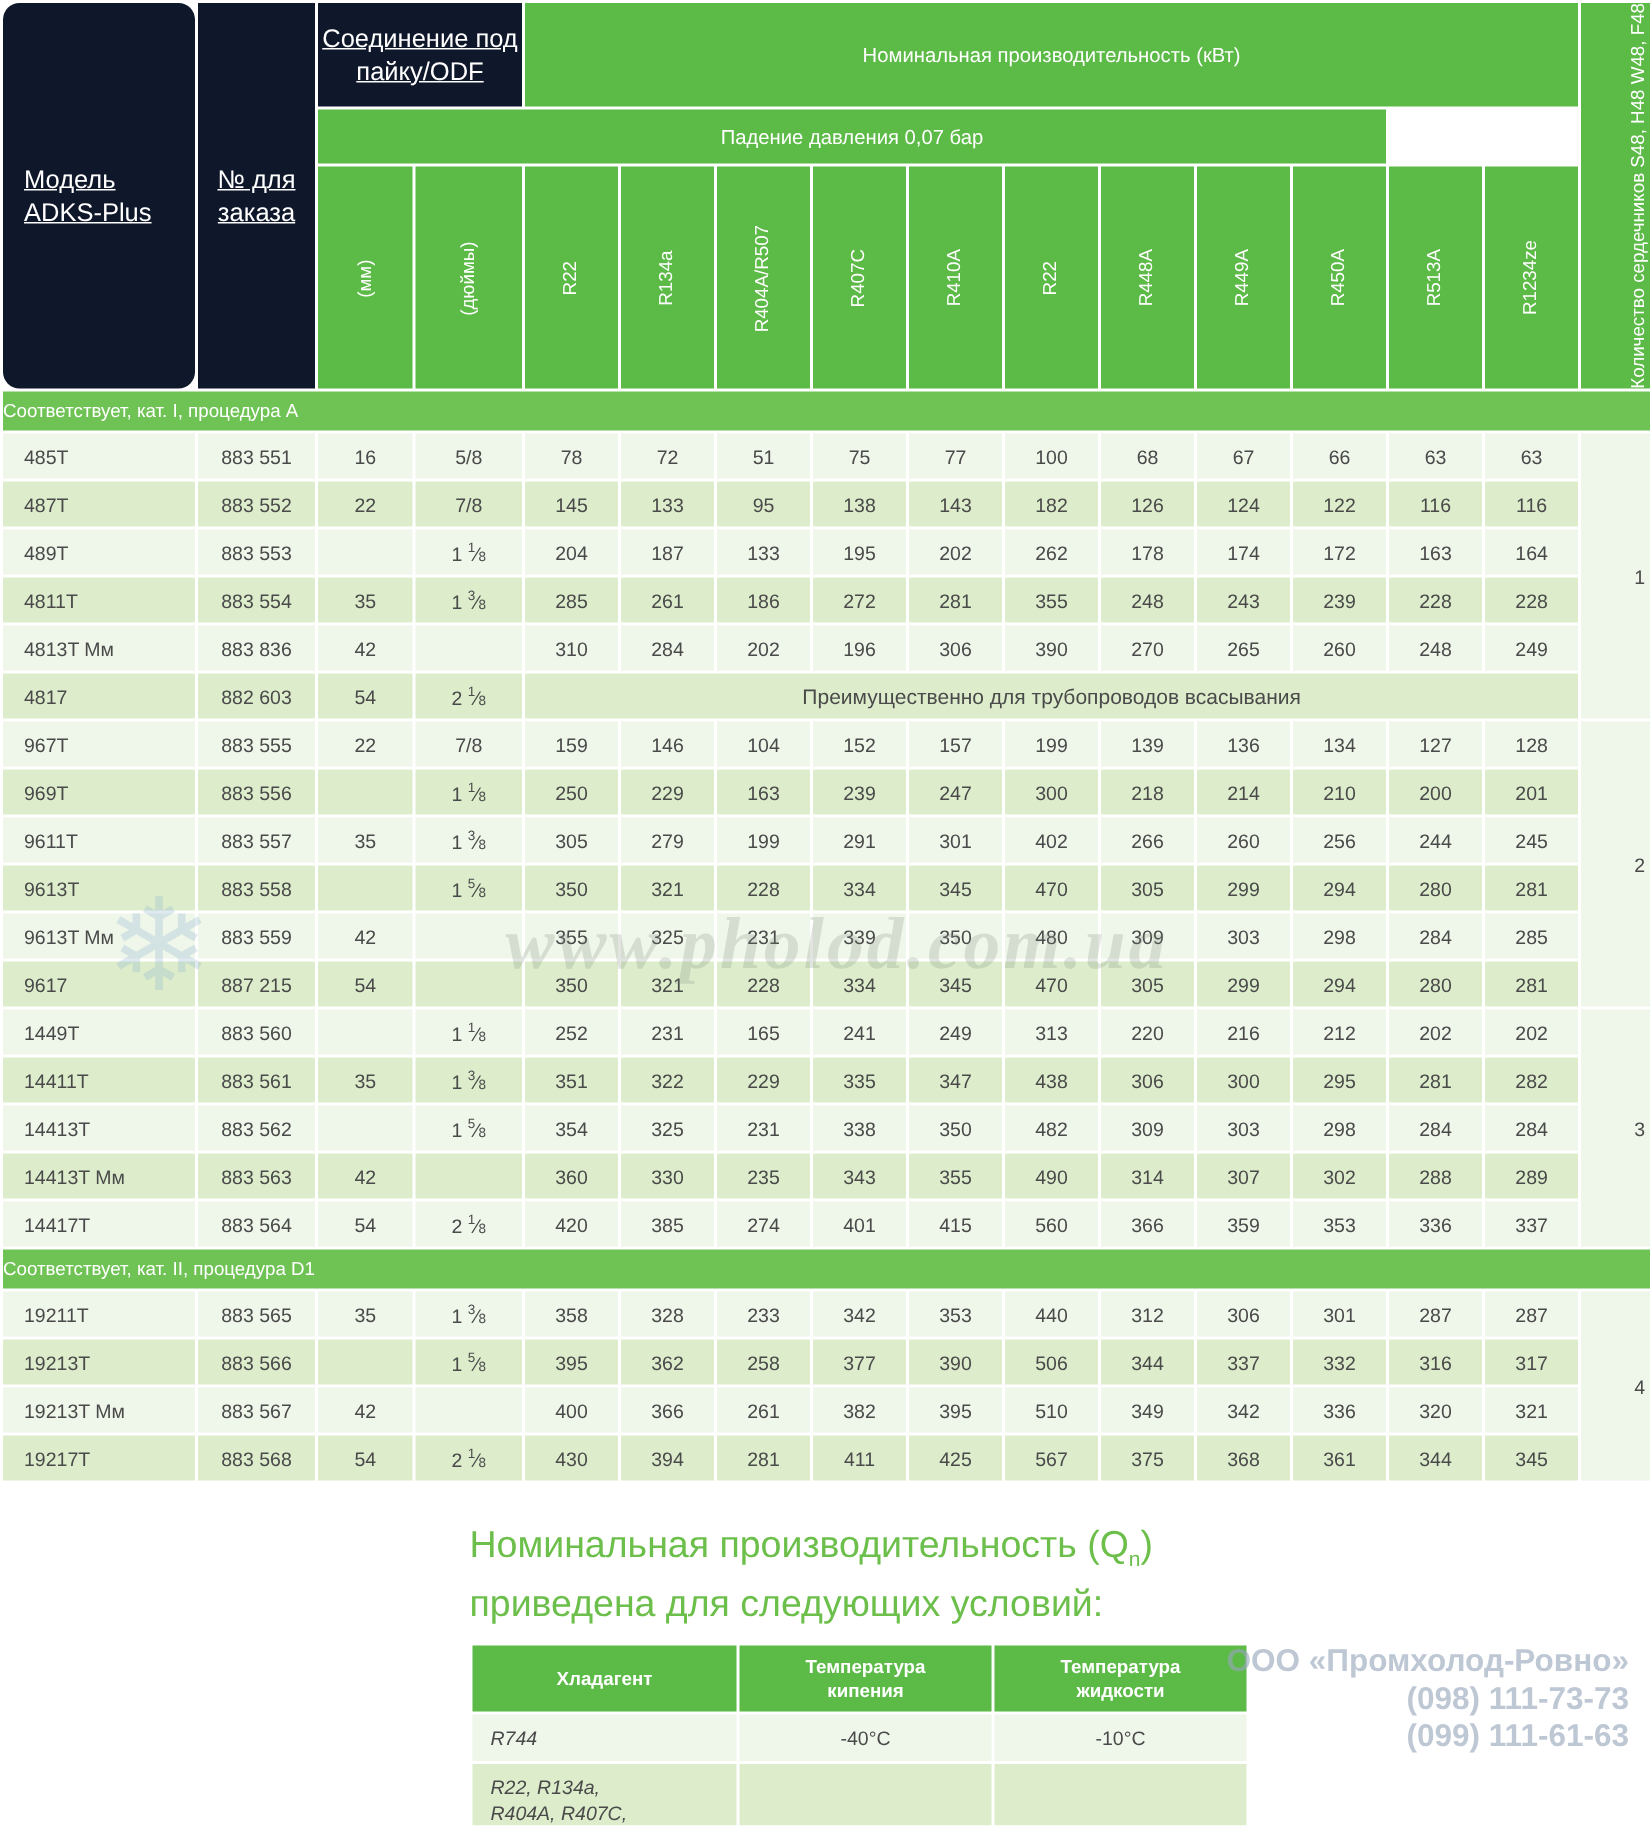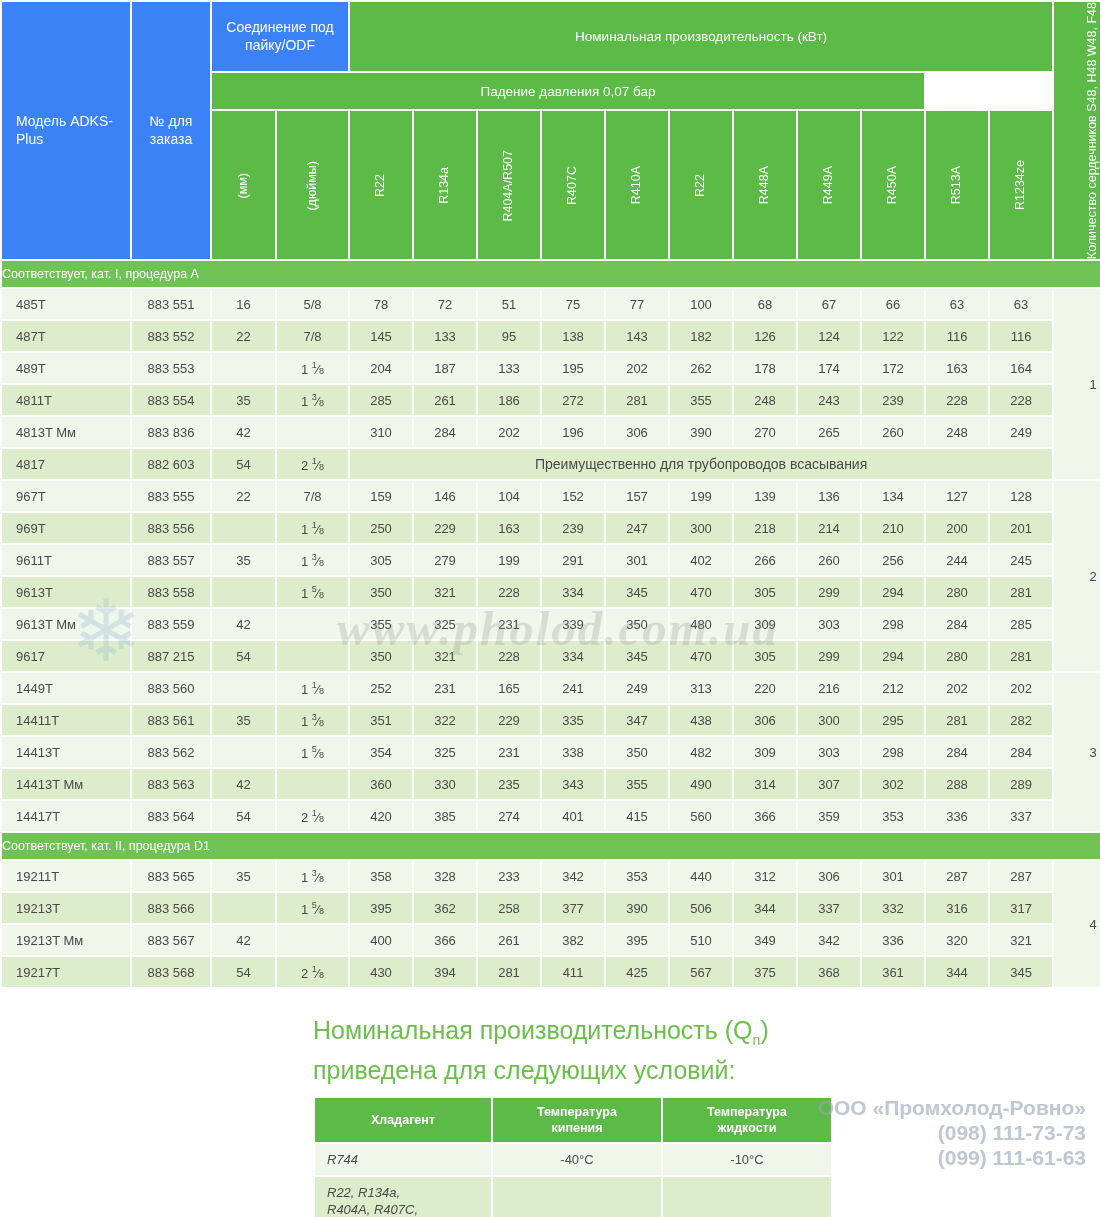--- a/index.html
+++ b/index.html
@@ -63,29 +63,30 @@
     table-layout: fixed;
     margin: 0;
   }
   table.main td, table.main th {
     padding: 0;
     margin: 0;
     font-weight: normal;
   }
 
   .hd {
-    background: #3b82f6;
+    background: #0f172a;
     color: #ffffff;
     font-weight: bold;
-    font-size: 14px;
+    font-size: 17px;
     text-align: center;
     vertical-align: middle;
     line-height: 1.25;
-  }
-  .hd.left { text-align: left; padding-left: 14px; }
+    text-decoration: underline;
+  }
+  .hd.left { text-align: left; padding-left: 14px; border-radius: 11px; }
   .hd-rot {
     background: #5cba47;
     color: #ffffff;
     font-weight: bold;
     font-size: 12.5px;
     vertical-align: middle;
     text-align: center;
   }
   .rot-in {
     writing-mode: vertical-rl;

